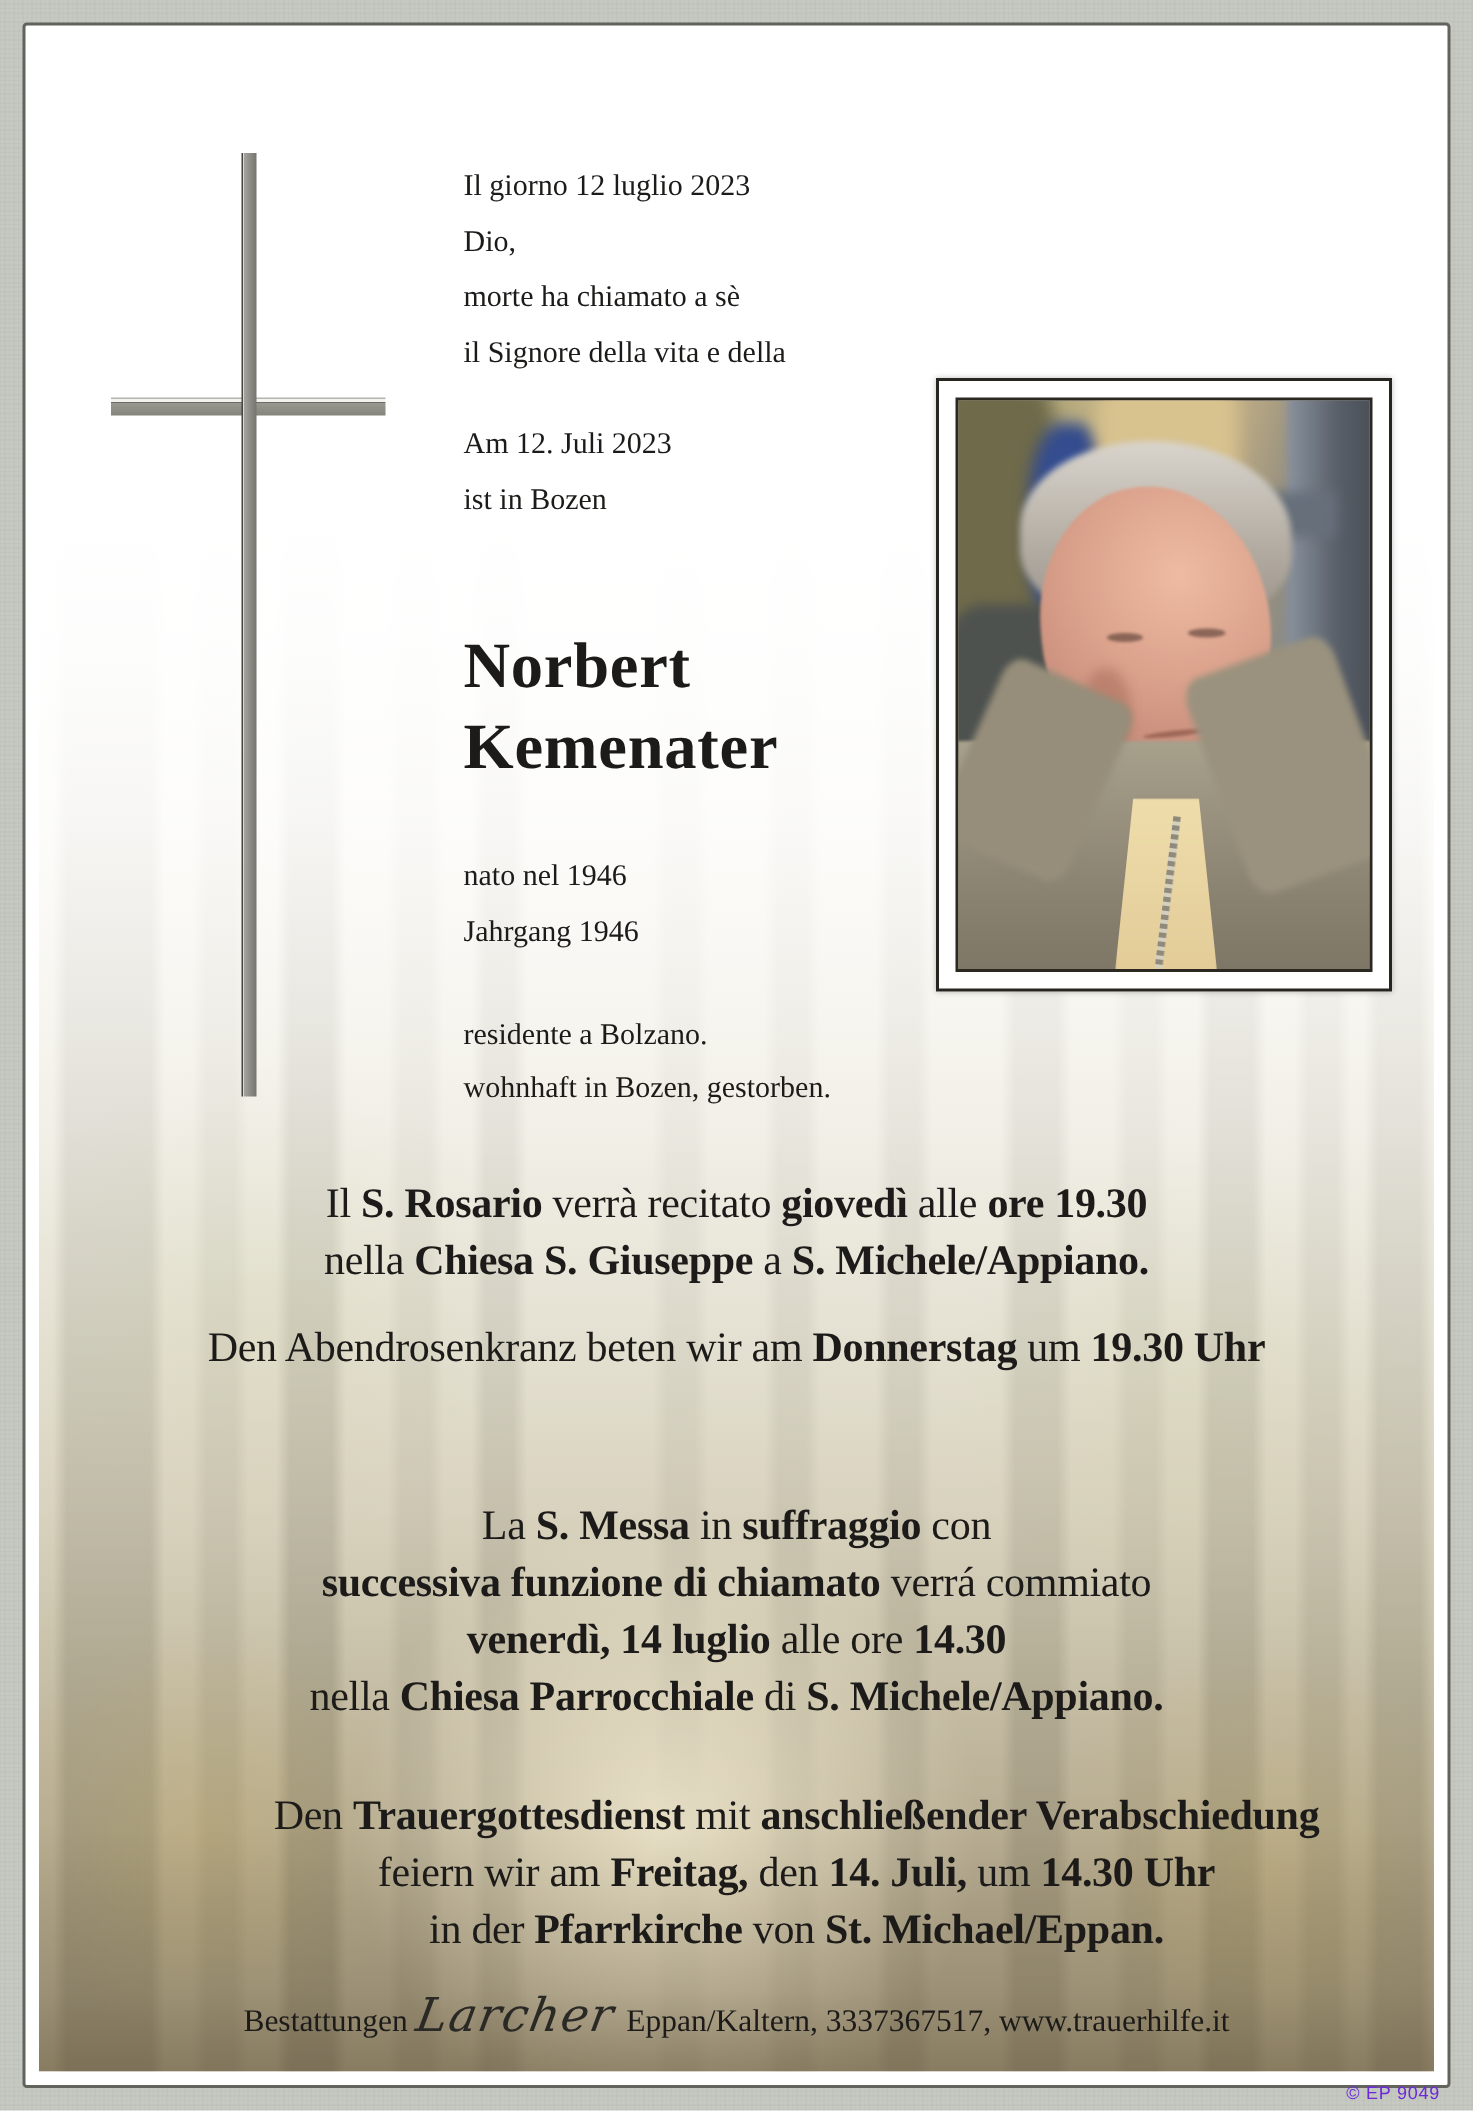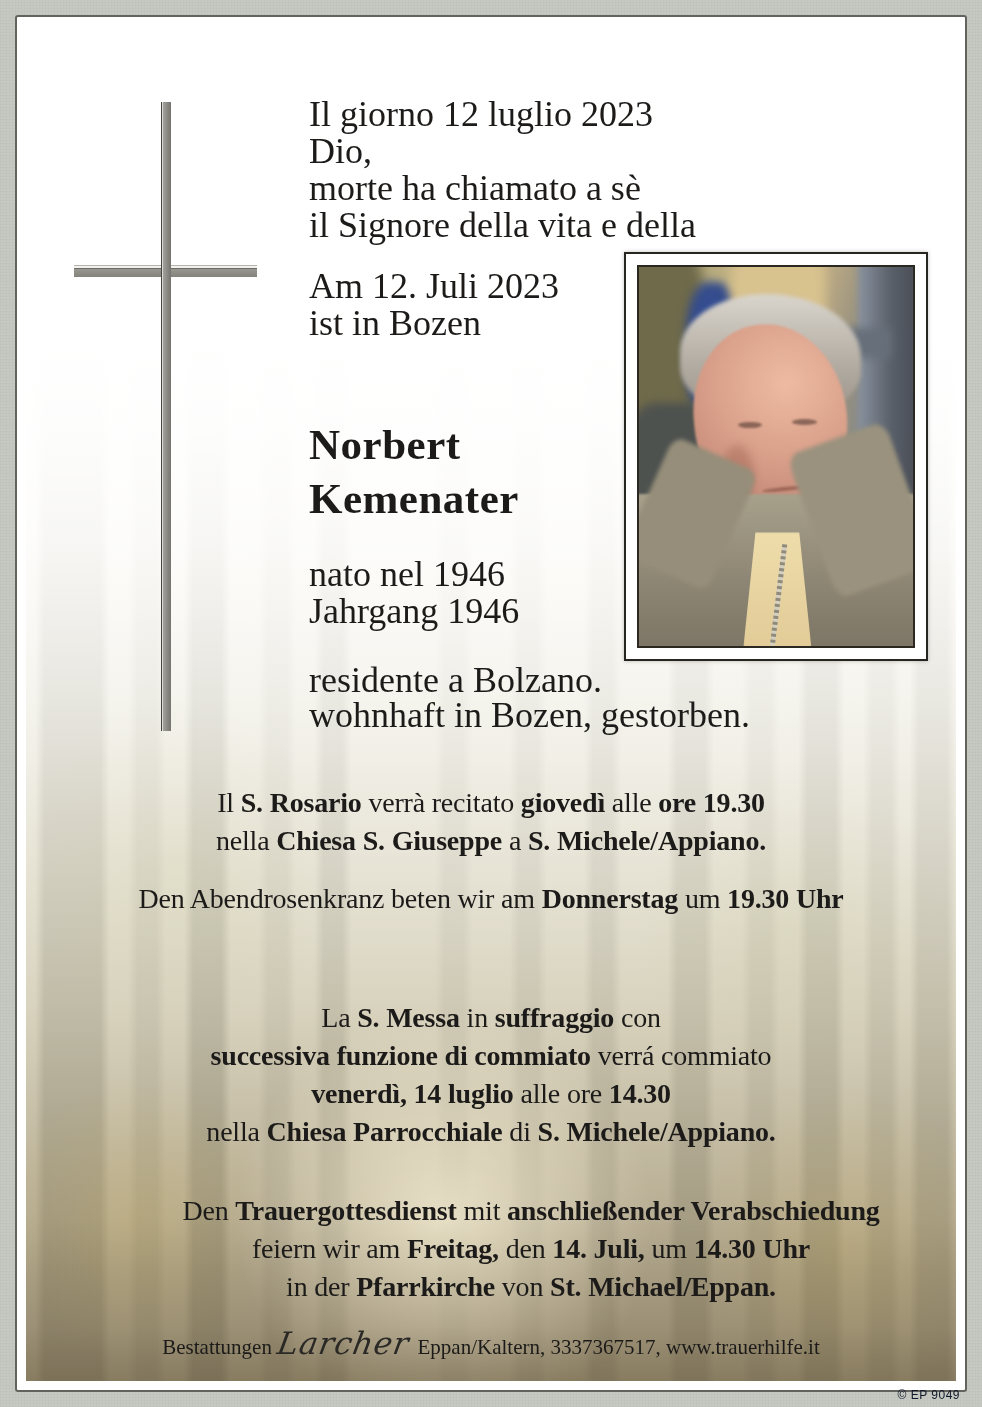--- a/index.html
+++ b/index.html
@@ -56,39 +56,39 @@
   .cross-v{
     position:absolute; left:135px; top:76px; width:10px; height:629px; z-index:3;
     background:linear-gradient(90deg,#45443f 0,#45443f 1px,#d9d9d5 1px,#d9d9d5 2px,#a3a29c 2px,#8b8a84 6px,#75746e 10px);
   }
   .cross-h{
     position:absolute; left:48px; top:239px; width:183px; height:12px; z-index:2;
     background:linear-gradient(180deg,#b5b4ae 0,#b5b4ae 1px,#f2f2ee 1px,#f2f2ee 3px,#6c6b65 3px,#6c6b65 4px,#98978f 4px,#85847c 12px);
   }
   .blk{position:absolute; z-index:4;}
   .ln{white-space:nowrap;}
-  .t28{font-size:36px; line-height:37px;}
+  .t28{font-size:20px; line-height:37px;margin-top:10px;}
   .opening{left:283px; top:70px;}
   .passing{left:283px; top:242px;}
   .name{left:283px; top:392px; font-size:43px; line-height:54px; font-weight:700; letter-spacing:.5px;}
   .birth{left:283px; top:530px;}
   .residence{left:283px; top:637px; line-height:35px;}
   .para{left:0; width:100%; text-align:center; font-size:28px; line-height:38px; letter-spacing:-0.2px;}
   .p1{top:758px;} .p2{top:854px;} .p3{top:973px;} .p4{top:1166px;padding-left:40px;}
   .para .b, .seg.b{font-weight:700;}
   .footerline{left:0; top:1306px; width:100%; text-align:center; font-size:21px; line-height:30px;}
   .script{
     display:inline-block; font-family:"DejaVu Serif",serif; font-style:italic;
     font-size:31px; line-height:20px; letter-spacing:1px; transform:skewX(-10deg);
     margin:0 3px 0 6px; color:#2a2926;
   }
   .print-code{
     position:absolute; right:22px; bottom:5px; z-index:5;
     font-family:"Liberation Sans","DejaVu Sans",sans-serif;
-    font-size:12px; color:#0f172a; letter-spacing:.5px;
+    font-size:12px; color:#6d28d9; letter-spacing:.5px;
   }
   
   .photo-frame{
     position:absolute; left:598px; top:226px; width:300px; height:405px; z-index:5;
     background:#fff; border:2px solid #26251f; box-shadow:0 0 4px rgba(0,0,0,.25);
   }
   .photo{
     position:absolute; inset:11px; border:2px solid #2b2822; overflow:hidden;
     background:linear-gradient(105deg,#9a9169 0%,#b3a87c 18%,#d3bf8e 34%,#c4b086 48%,#99927f 62%,#7d838c 78%,#5d646f 92%,#525862 100%);
   }
@@ -181,21 +181,21 @@
       <div class="ln"><span class="seg">Il </span><span class="seg b">S. Rosario</span><span class="seg"> verrà recitato </span><span class="seg b">giovedì</span><span class="seg"> alle </span><span class="seg b">ore 19.30</span></div>
       <div class="ln"><span class="seg">nella </span><span class="seg b">Chiesa S. Giuseppe</span><span class="seg"> a </span><span class="seg b">S. Michele/Appiano.</span></div>
     </div>
 
     <div class="blk para p2">
       <div class="ln"><span class="seg">Den Abendrosenkranz beten wir am </span><span class="seg b">Donnerstag</span><span class="seg"> um </span><span class="seg b">19.30 Uhr</span></div>
     </div>
 
     <div class="blk para p3">
       <div class="ln"><span class="seg">La </span><span class="seg b">S. Messa</span><span class="seg"> in </span><span class="seg b">suffraggio</span><span class="seg"> con</span></div>
-      <div class="ln"><span class="seg b">successiva funzione di commiato</span><span class="seg"> verrá commiato</span></div>
+      <div class="ln"><span class="seg b">successiva funzione di chiamato</span><span class="seg"> verrá commiato</span></div>
       <div class="ln"><span class="seg b">venerdì, 14 luglio</span><span class="seg"> alle ore </span><span class="seg b">14.30</span></div>
       <div class="ln"><span class="seg">nella </span><span class="seg b">Chiesa Parrocchiale</span><span class="seg"> di </span><span class="seg b">S. Michele/Appiano.</span></div>
     </div>
 
     <div class="blk para p4">
       <div class="ln"><span class="seg">Den </span><span class="seg b">Trauergottesdienst</span><span class="seg"> mit </span><span class="seg b">anschließender Verabschiedung</span></div>
       <div class="ln"><span class="seg">feiern wir am </span><span class="seg b">Freitag,</span><span class="seg"> den </span><span class="seg b">14. Juli,</span><span class="seg"> um </span><span class="seg b">14.30 Uhr</span></div>
       <div class="ln"><span class="seg">in der </span><span class="seg b">Pfarrkirche</span><span class="seg"> von </span><span class="seg b">St. Michael/Eppan.</span></div>
     </div>
 

